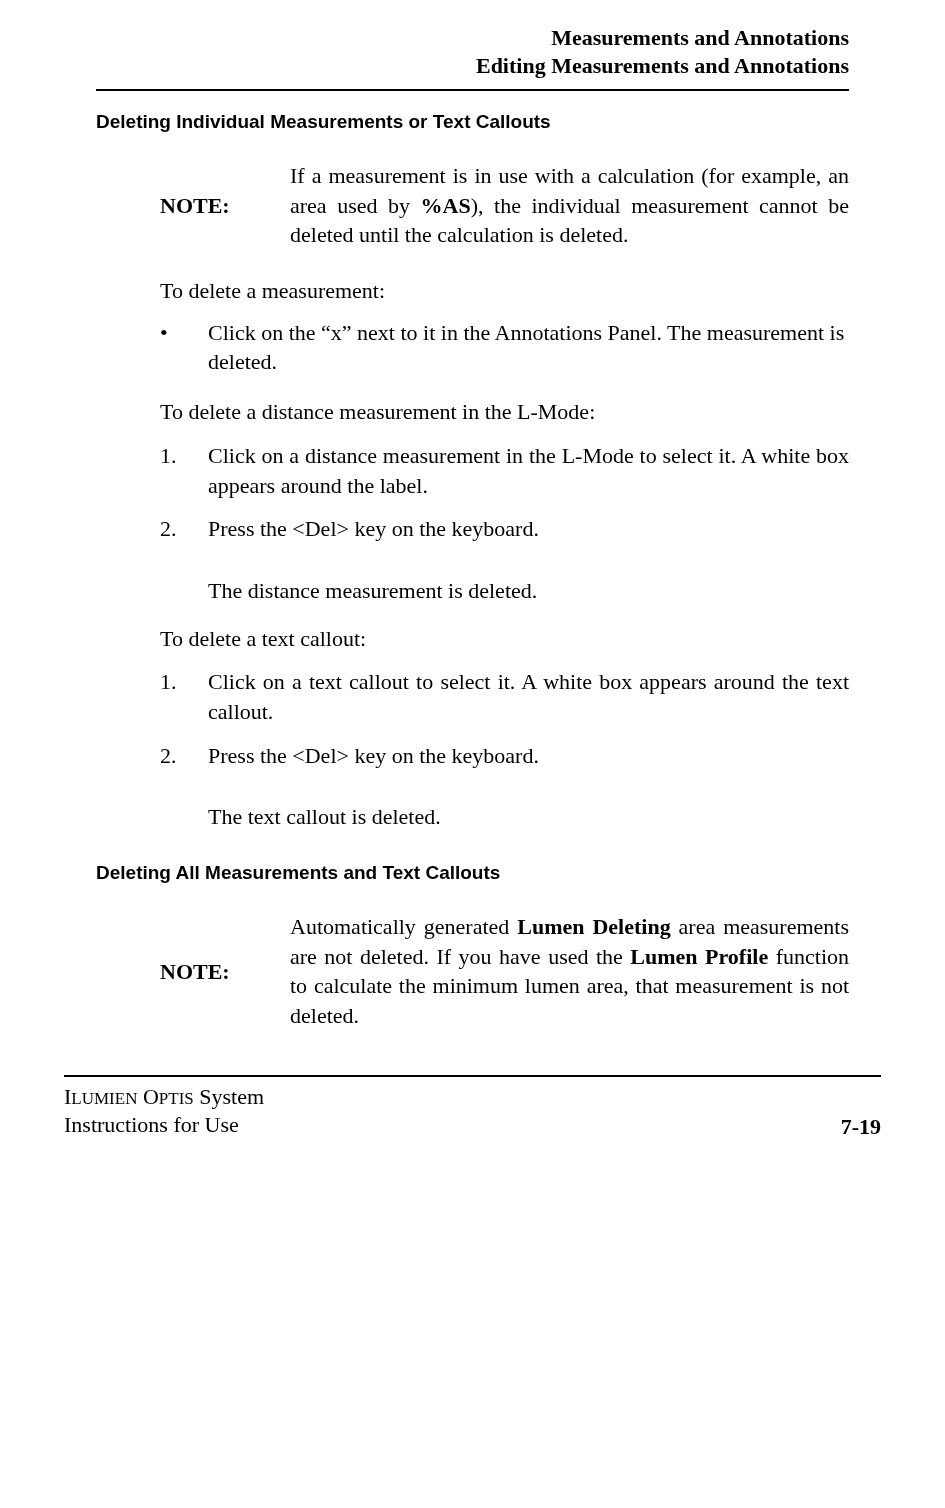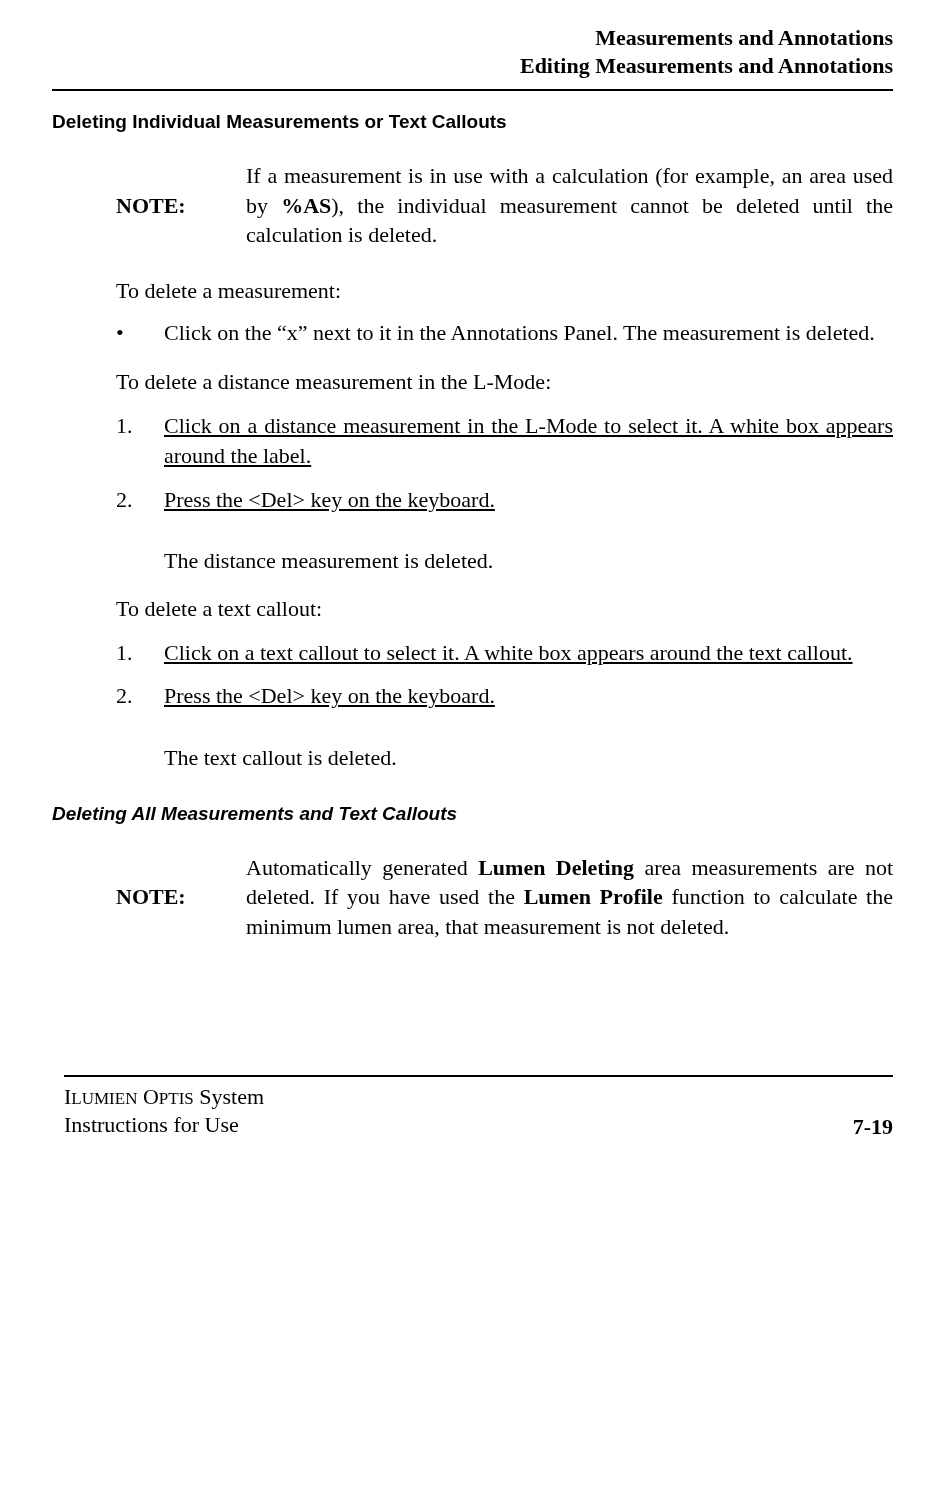--- a/index.html
+++ b/index.html
@@ -9,21 +9,21 @@
     width: 945px;
     background: #fff;
     font-family: "Times New Roman", Times, serif;
     color: #000;
   }
   .page {
     position: relative;
     box-sizing: border-box;
     width: 945px;
     height: 1176px;
-    padding: 0 52px;
+    padding: 0 96px;
   }
   .header {
     text-align: right;
     padding-top: 24px;
     font-family: "Times New Roman", Times, serif;
     font-weight: bold;
     font-size: 22px;
     line-height: 1.25;
   }
   .header-rule {
@@ -71,21 +71,20 @@
   .num-row {
     display: flex;
     margin: 14px 0;
     text-align: justify;
   }
   .num-mark {
     flex: 0 0 48px;
   }
   .num-body {
     flex: 1;
-    text-decoration: underline;
   }
   .sub-para {
     margin: 32px 0 18px 48px;
   }
   .icon-row {
     display: flex;
     margin: 20px 0 18px 0;
     text-align: justify;
   }
   .icon-cell {
@@ -106,21 +105,21 @@
     top: 50%;
     height: 4px;
     background: #cfe8ea;
     border-radius: 2px;
   }
   .icon-box .x1 { transform: translateY(-50%) rotate(45deg); }
   .icon-box .x2 { transform: translateY(-50%) rotate(-45deg); }
   .footer {
     position: absolute;
     left: 64px;
-    right: 52px;
+    right: 64px;
     bottom: 36px;
   }
   .footer-rule {
     border: none;
     border-top: 2px solid #000;
     margin: 0 0 6px 0;
   }
   .footer-row {
     display: flex;
     justify-content: space-between;
@@ -187,21 +186,21 @@
 
     <div class="num-row">
       <div class="num-mark">2.</div>
       <div class="num-body">Press the &lt;Del&gt; key on the keyboard.</div>
     </div>
 
     <div class="sub-para">The text callout is deleted.</div>
 
   </div>
 
-  <div class="section-heading" style="margin-top:30px;font-style:italic;">Deleting All Measurements and Text Callouts</div>
+  <div class="section-heading" style="margin-top:30px;">Deleting All Measurements and Text Callouts</div>
 
   <div class="content">
 
 
     <div class="note-row">
       <div class="note-label">NOTE:</div>
       <div class="note-body">
         <span>Automatically generated </span><b>Lumen Deleting</b><span> area measurements are not deleted. If you have used the </span><b>Lumen Profile</b><span> function to calculate the min­imum lumen area, that measurement is not deleted.</span>
       </div>
     </div>

